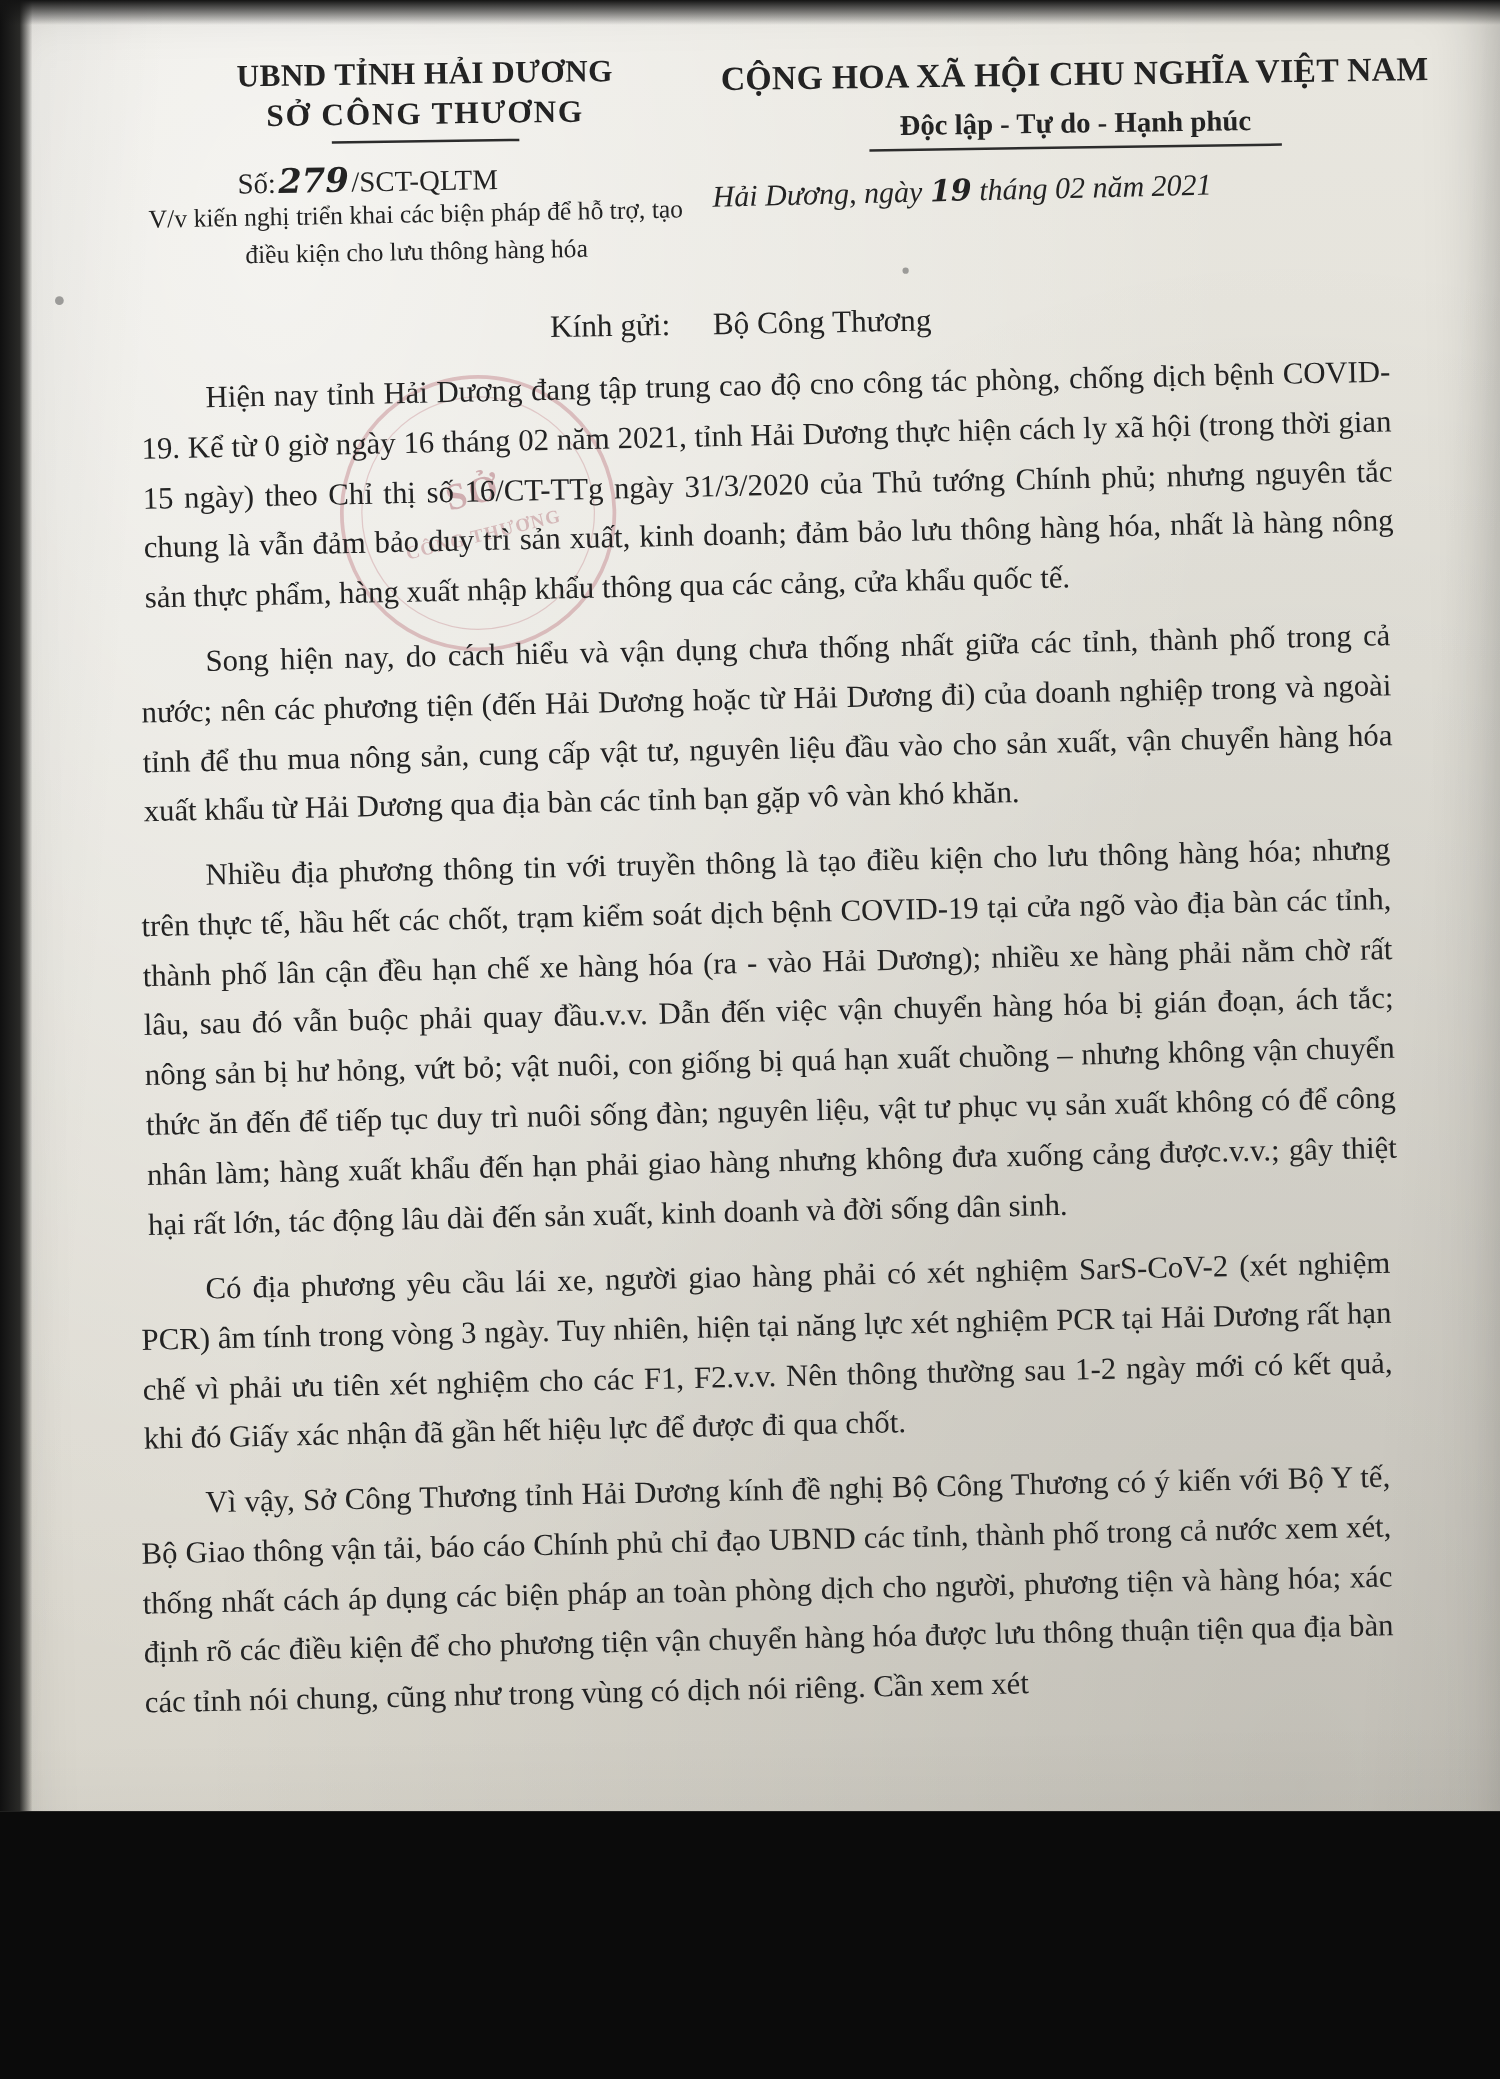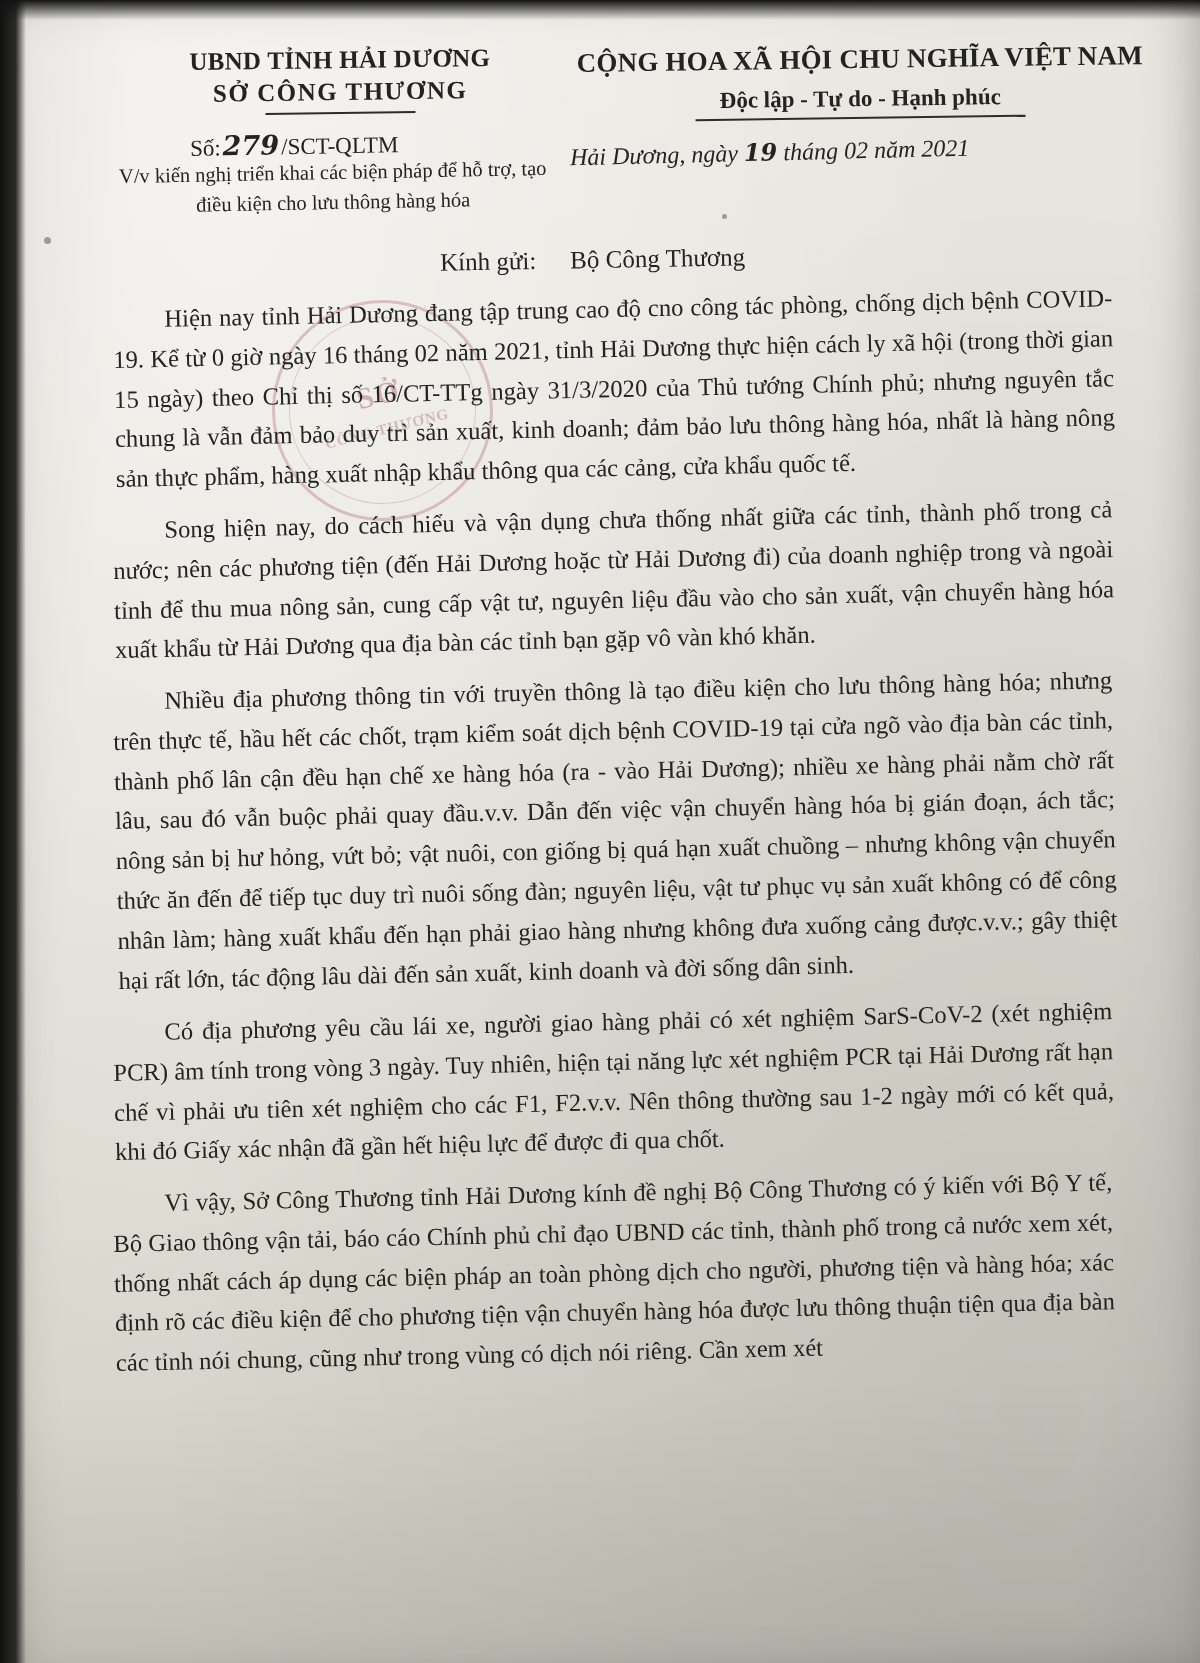--- a/index.html
+++ b/index.html
@@ -3,21 +3,21 @@
 <meta charset="utf-8">
 <style>
   html, body {
     margin: 0;
     padding: 0;
     background: #0b0b0b;
   }
   #page {
     position: relative;
     width: 1200px;
-    height: 1663px;
+    height: 1449px;
     overflow: hidden;
     background: #cfcec8;
     font-family: "Liberation Serif", serif;
     color: #232323;
   }
   
   #paper {
     position: absolute;
     left: -14px;
     top: -26px;

